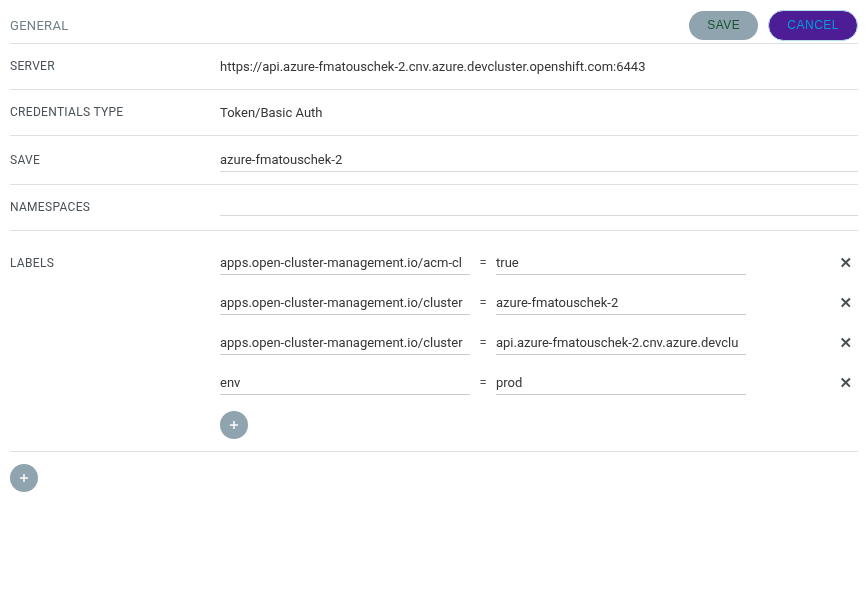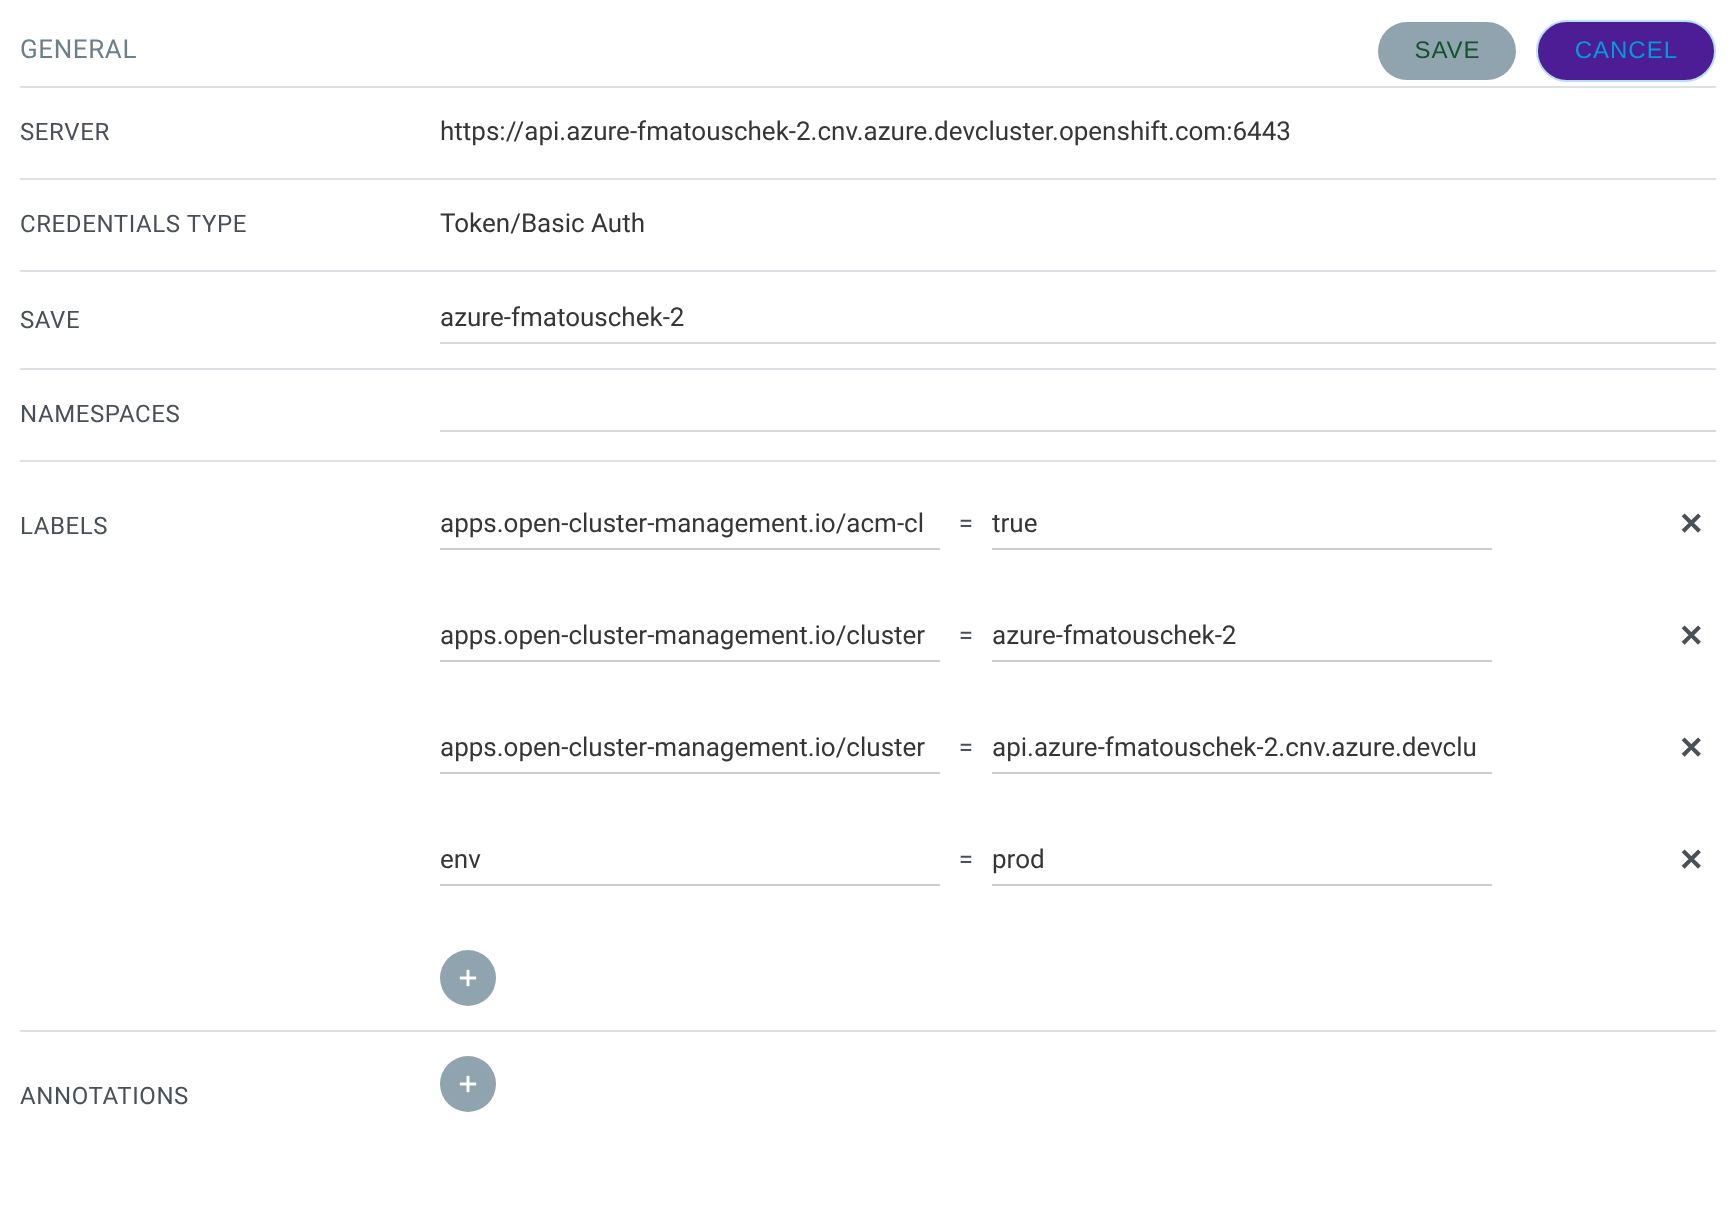--- a/index.html
+++ b/index.html
@@ -101,21 +101,21 @@
       font-size: 13px;
       font-family: inherit;
     }
     .labels-list {
       width: 100%;
     }
     .label-row {
       display: flex;
       align-items: center;
       gap: 8px;
-      margin-bottom: 32px;
+      margin-bottom: 16px;
     }
     .label-row:first-child {
       margin-top: 8px;
     }
     .kv-input {
       border: none;
       border-bottom: 1px solid rgba(0,0,0,0.2);
       padding: 4px 0;
       font-size: 13px;
       font-family: inherit;
@@ -251,21 +251,20 @@
         <svg viewBox="0 0 24 24" fill="none" stroke="currentColor" stroke-width="2.5">
             <line x1="12" y1="5" x2="12" y2="19"></line>
             <line x1="5" y1="12" x2="19" y2="12"></line>
           </svg>
       </button>
     </div>
   </div>
 </div>
 
 <div class="form-row align-top no-border annotations-section">
-  <div class="label-col">ANNOTATIONS</div>
   <div class="value-col">
     <button class="add-btn">
       <svg viewBox="0 0 24 24" fill="none" stroke="currentColor" stroke-width="2.5">
           <line x1="12" y1="5" x2="12" y2="19"></line>
           <line x1="5" y1="12" x2="19" y2="12"></line>
         </svg>
     </button>
   </div>
 </div>
 

